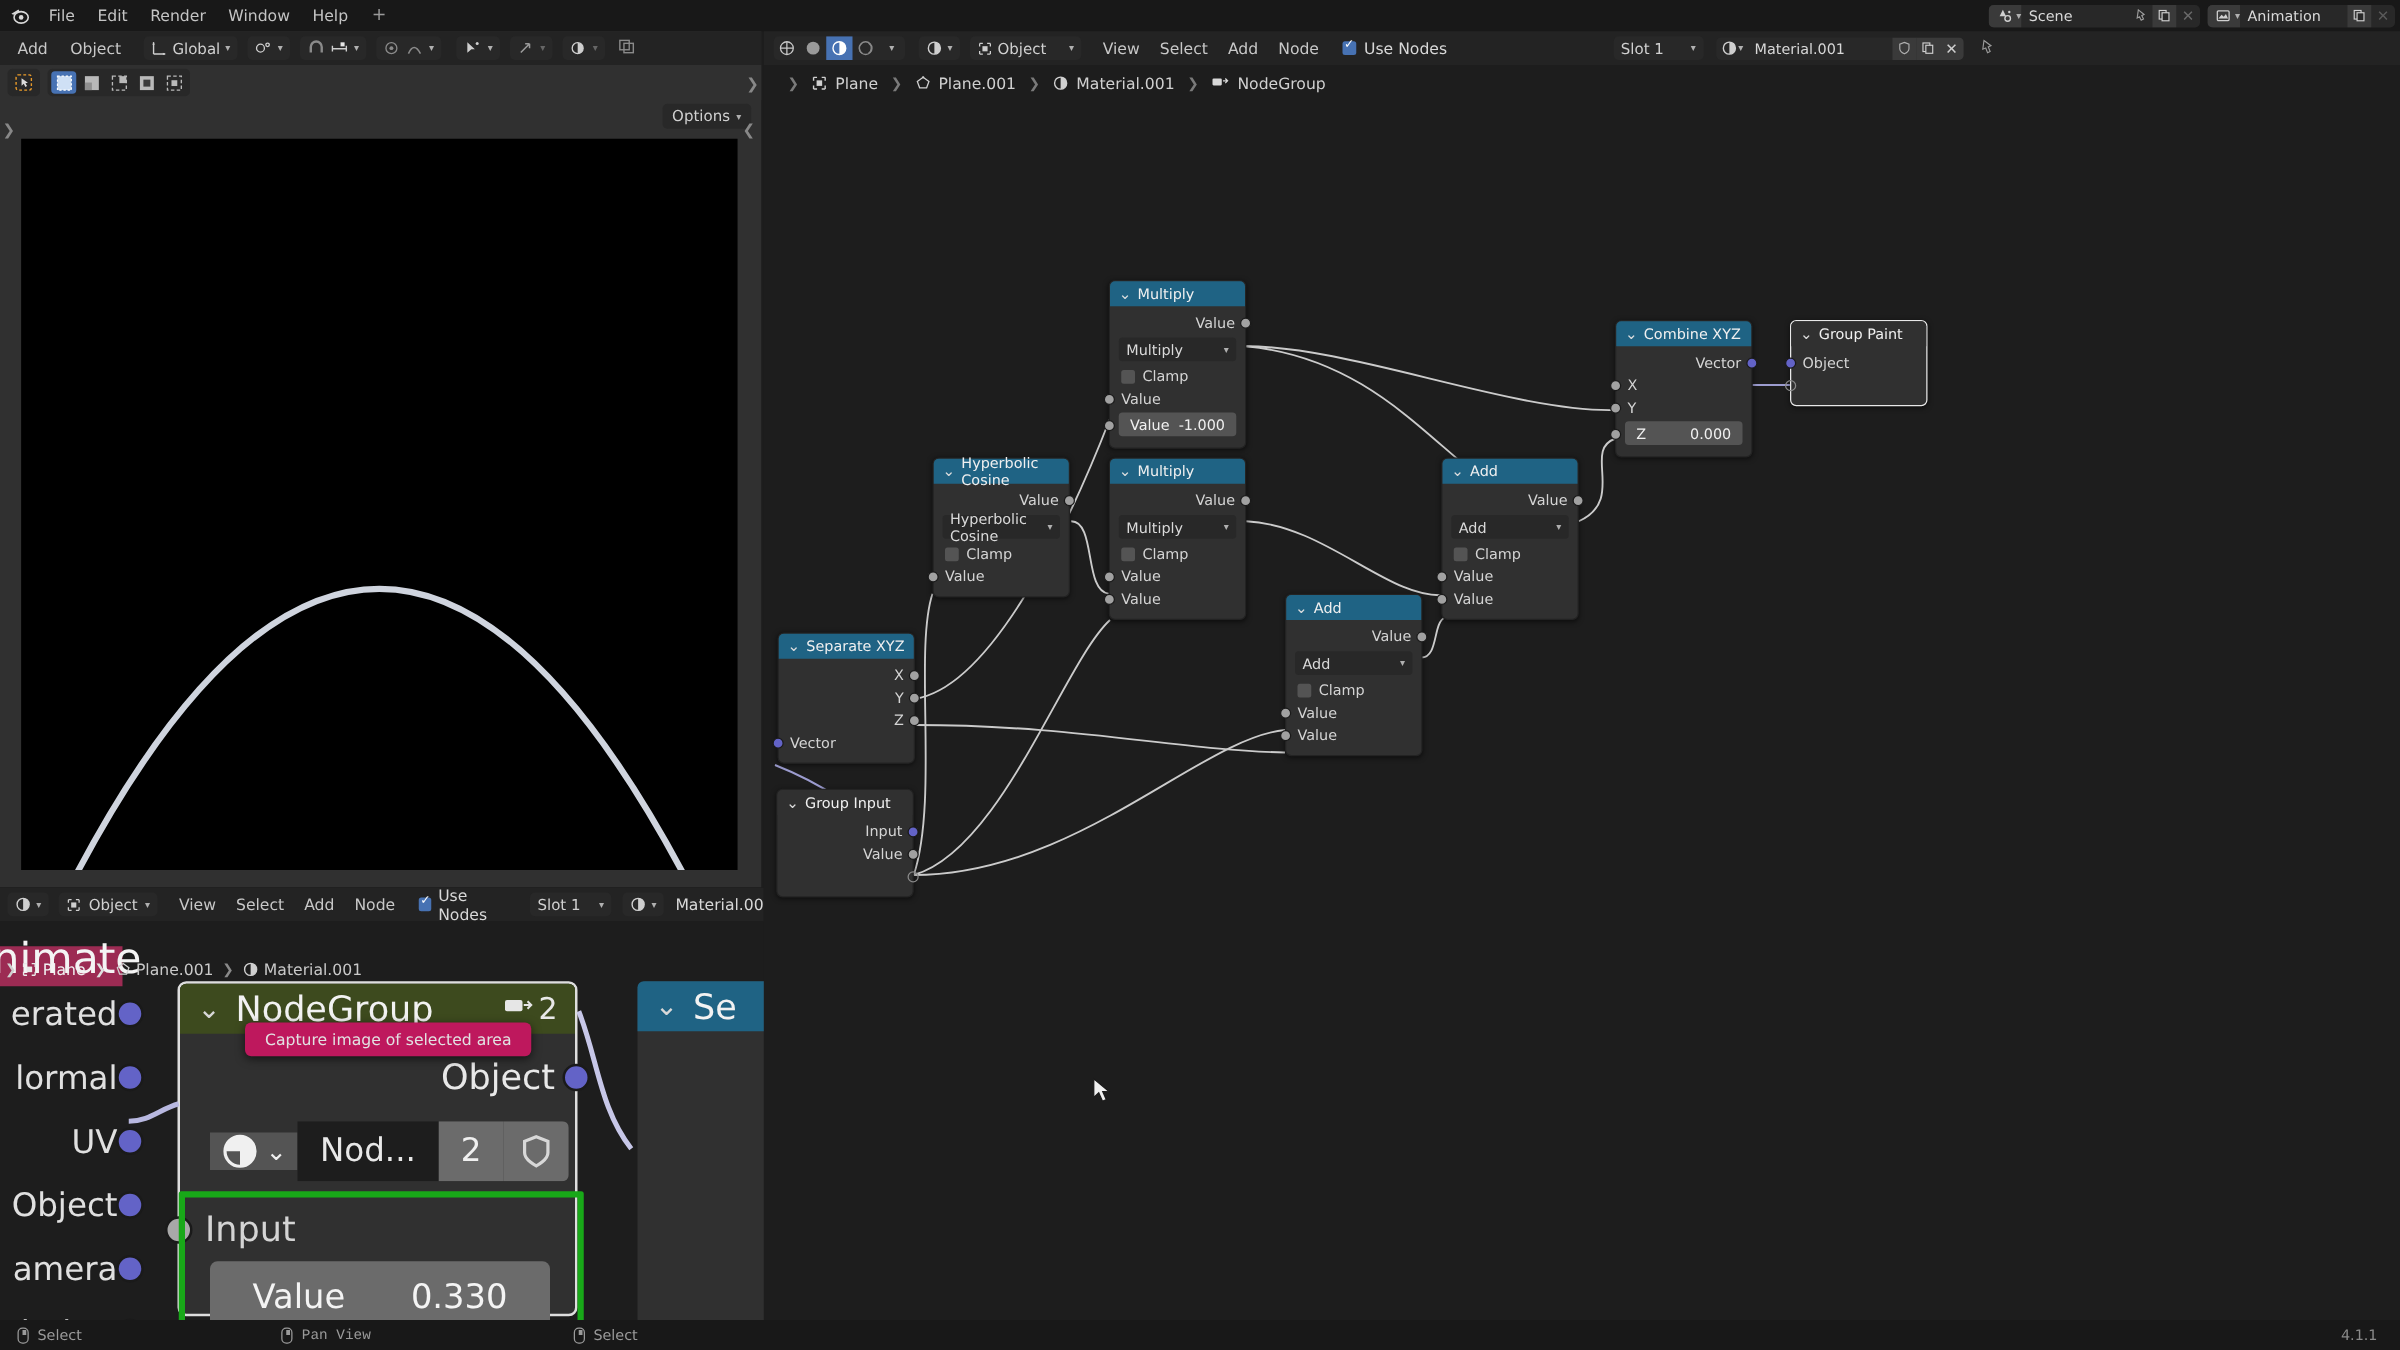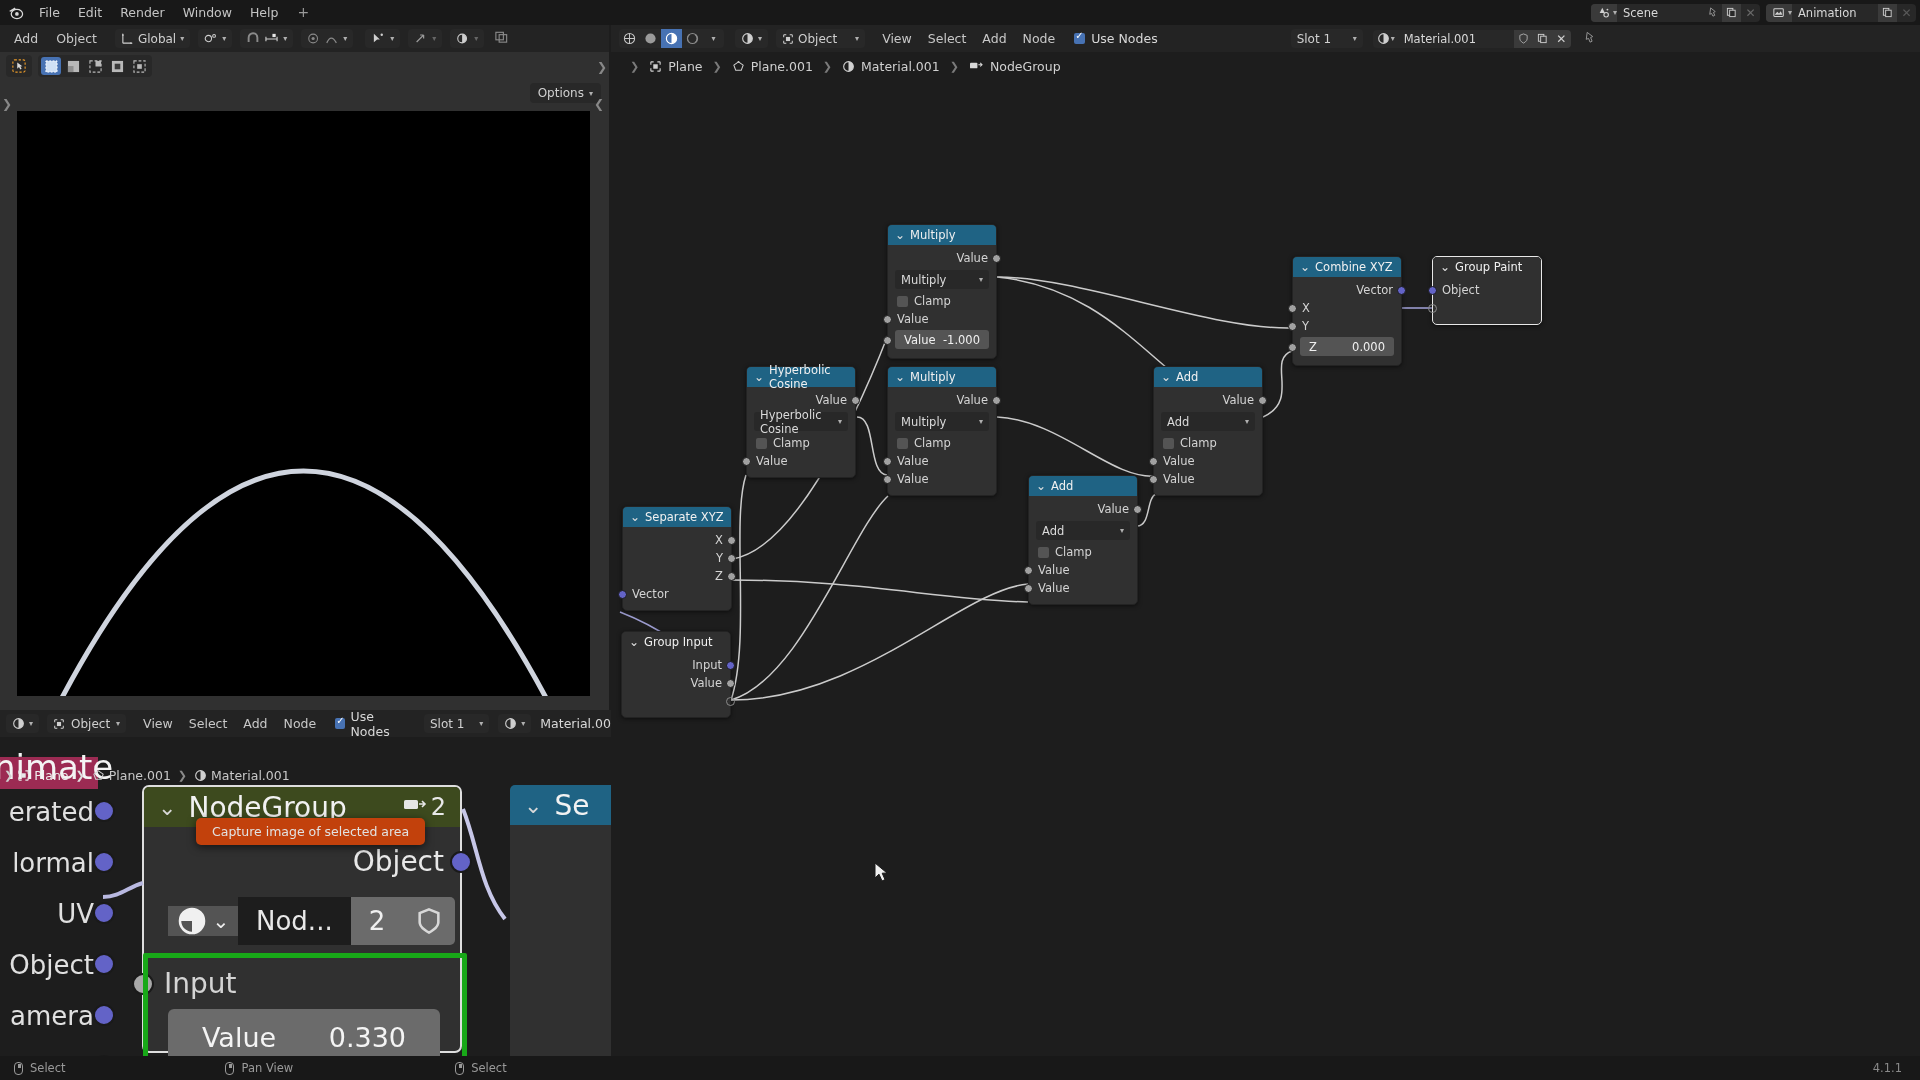--- a/index.html
+++ b/index.html
@@ -95,21 +95,21 @@
   .big-row { font-size:28px; color:#e8e8e8; }
   .idblock-big { display:flex; align-items:center; height:48px; border-radius:5px; overflow:hidden; }
   .idblock-big .p1 { width:70px; background:#545454; display:flex; align-items:center; justify-content:center; gap:6px; }
   .idblock-big .p2 { background:#1d1d1d; padding:0 18px; font-size:26px; color:#e8e8e8; display:flex; align-items:center; height:48px; }
   .idblock-big .p3 { background:#6b6b6b; padding:0 18px; font-size:26px; color:#f0f0f0; display:flex; align-items:center; height:48px; }
   .idblock-big .p4 { background:#6b6b6b; width:52px; display:flex; align-items:center; justify-content:center; height:48px; }
   .value-field-big { background:#6b6b6b; border-radius:6px; height:56px; width:272px;
     display:flex; align-items:center; justify-content:space-between; padding:0 34px;
     font-size:27px; color:#f4f4f4; }
   .green-box { position:absolute; border:5px solid #18a818; border-radius:2px; pointer-events:none; }
-  .tooltip { position:absolute; background:#c2410c; border-radius:5px; padding:6px 16px;
+  .tooltip { position:absolute; background:#be185d; border-radius:5px; padding:6px 16px;
     font-size:12.5px; color:#e2e2e2; box-shadow:0 2px 8px rgba(0,0,0,.6); }
 
   .sidepanel-list { position:absolute; left:0; top:49px; width:104px; }
   .sp-row { height:51px; display:flex; align-items:center; justify-content:flex-end;
     padding-right:10px; font-size:26px; color:#e0e0e0; position:relative; }
 
   
   .statusbar { position:absolute; left:0; bottom:0; width:1920px; height:24px; background:#181818;
     display:flex; align-items:center; }
   .sb-item { display:flex; align-items:center; gap:7px; font-size:11.5px; color:#9a9a9a; }
@@ -875,21 +875,21 @@
   <svg style="position:absolute;left:874px;top:862px;" width="16" height="22" viewBox="0 0 16 22">
     <path d="M1 1 L1 16 L5 12.2 L8 19 L11 17.6 L8.2 11.2 L13 11 Z" fill="#f0f0f0" stroke="#1a1a1a" stroke-width="1"></path>
   </svg>
 
   <div class="statusbar">
     <div id="sb-items" style="display:flex;align-items:center;">
         <div class="sb-item" style="margin-left: 14px;">
           <span class="mouse-ico"></span>
           <span>Select</span>
         </div>
-        <div class="sb-item" style="margin-left: 160px;">
+        <div class="sb-item" style="margin-left: 160px; font-family: Liberation Mono, monospace;">
           <span class="mouse-ico mid"></span>
           <span>Pan View</span>
         </div>
         <div class="sb-item" style="margin-left: 162px;">
           <span class="mouse-ico"></span>
           <span>Select</span>
         </div>
       </div>
     <div class="sb-version">4.1.1</div>
   </div>

